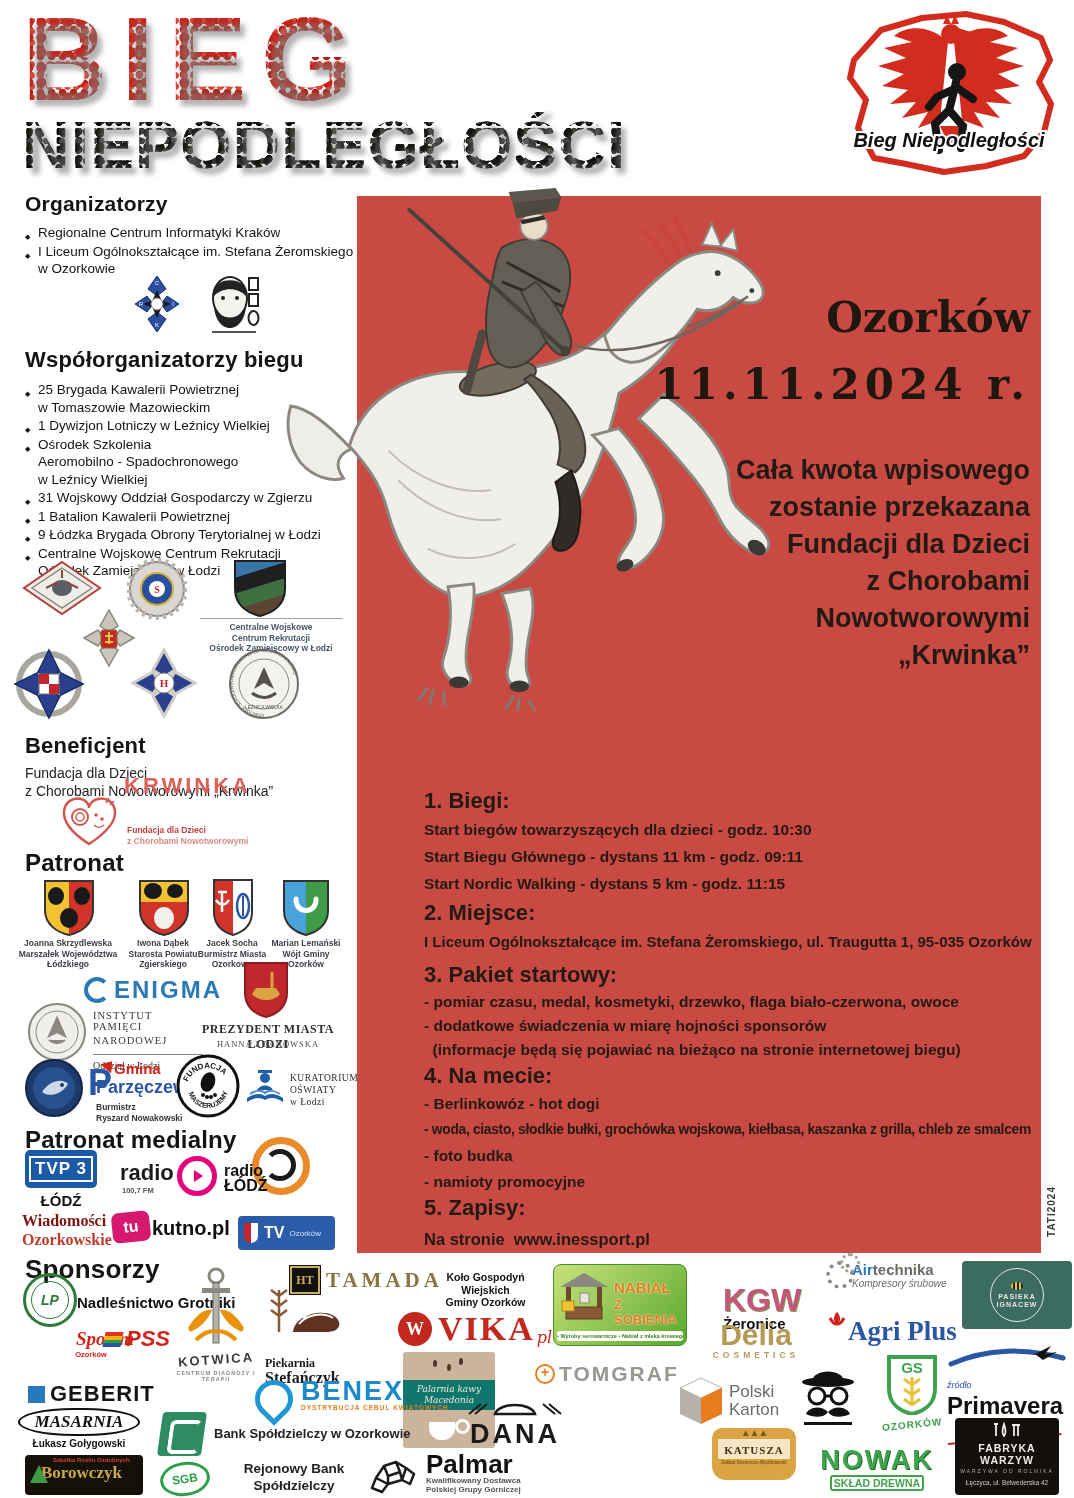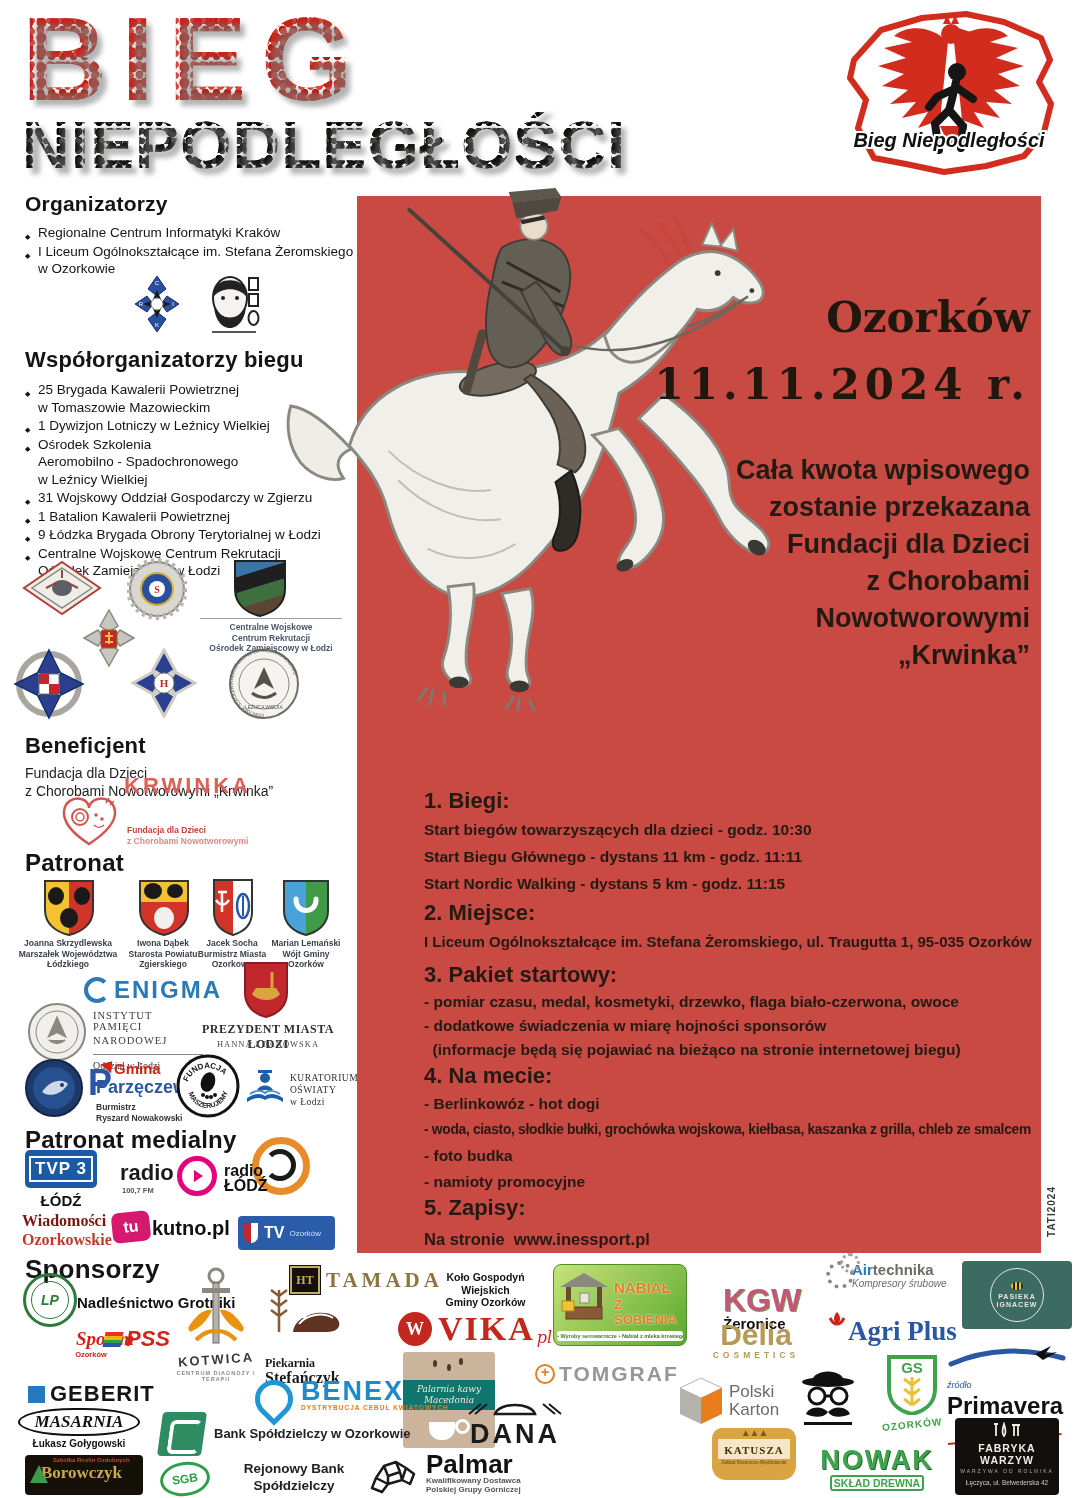--- a/index.html
+++ b/index.html
@@ -434,21 +434,21 @@
     <div>zostanie przekazana</div>
     <div>Fundacji dla Dzieci</div>
     <div>z Chorobami</div>
     <div>Nowotworowymi</div>
     <div>„Krwinka”</div>
   </div>
 
   <div class="abs" style="left:424px;top:786px;z-index:3;">
     <div class="sec-title">1. Biegi:</div>
     <div class="sec-line">Start biegów towarzyszących dla dzieci - godz. 10:30</div>
-    <div class="sec-line">Start Biegu Głównego - dystans 11 km - godz. 11:11</div>
+    <div class="sec-line">Start Biegu Głównego - dystans 11 km - godz. 09:11</div>
     <div class="sec-line">Start Nordic Walking - dystans 5 km - godz. 11:15</div>
   </div>
   <div class="abs" style="left:424px;top:898px;z-index:3;">
     <div class="sec-title">2. Miejsce:</div>
     <div class="sec-line" style="font-size:15px;">I Liceum Ogólnokształcące im. Stefana Żeromskiego, ul. Traugutta 1, 95-035 Ozorków</div>
   </div>
   <div class="abs" style="left:424px;top:960px;z-index:3;">
     <div class="sec-title">3. Pakiet startowy:</div>
     <div class="sec-line" style="line-height:24px;">- pomiar czasu, medal, kosmetyki, drzewko, flaga biało-czerwona, owoce</div>
     <div class="sec-line" style="line-height:24px;">- dodatkowe świadczenia w miarę hojności sponsorów</div>

